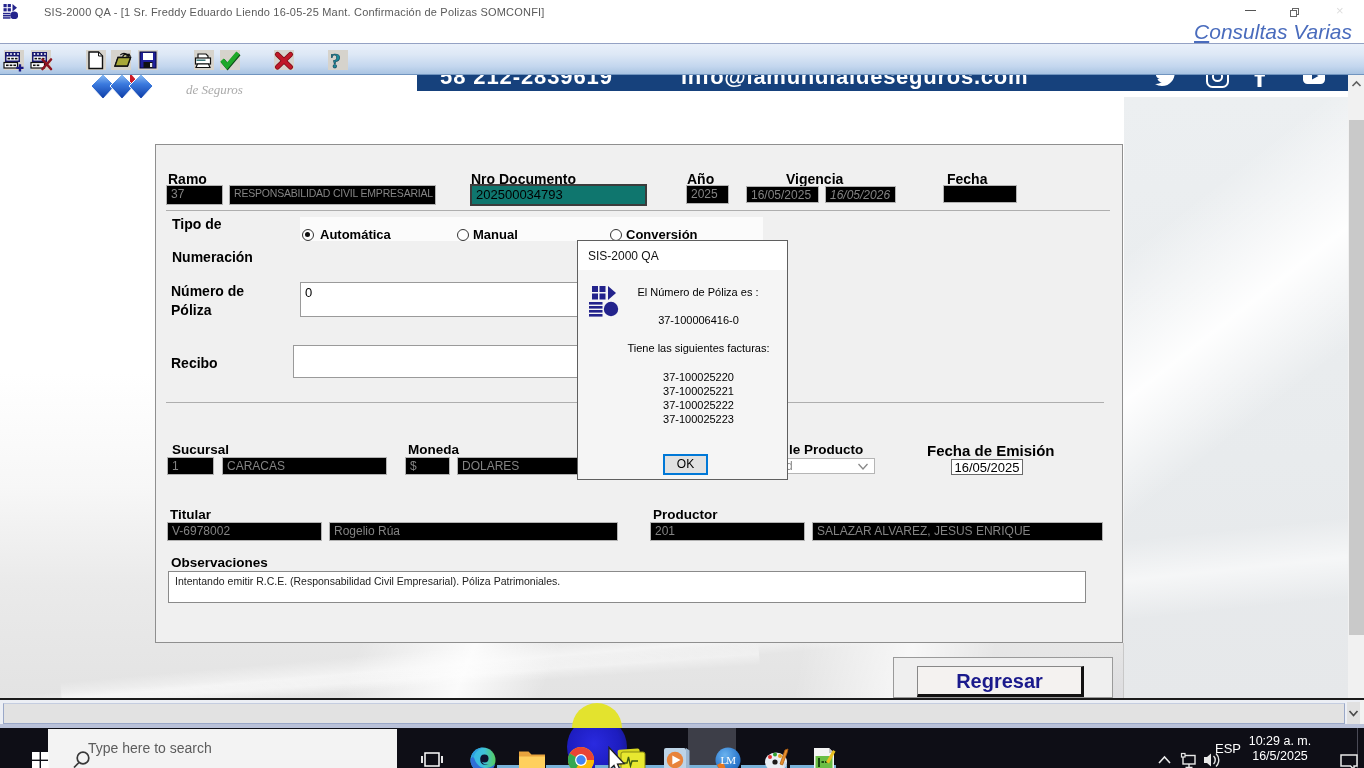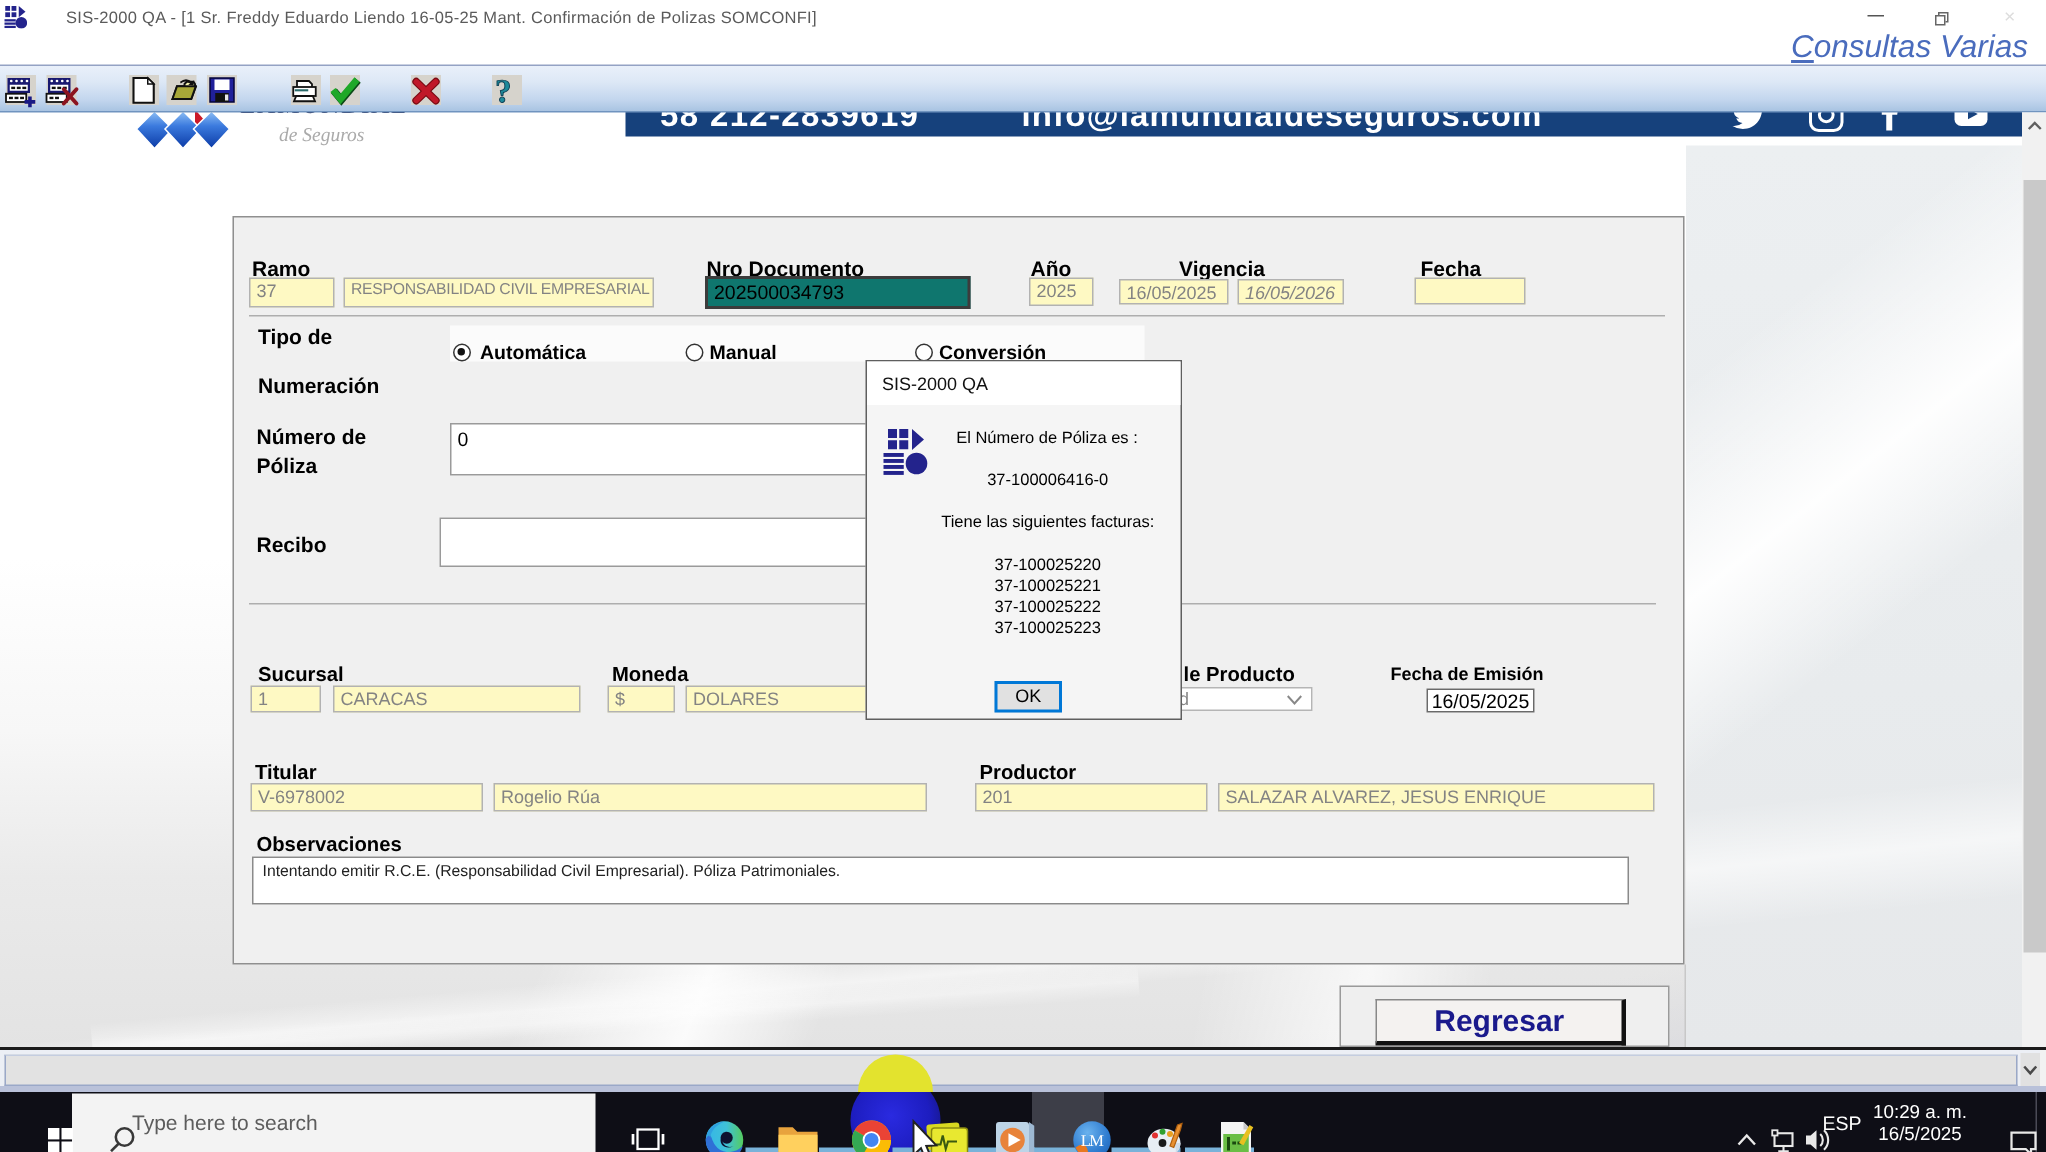--- a/index.html
+++ b/index.html
@@ -106,21 +106,21 @@
   <div class="abs inp" style="left:167px;top:457px;width:47px;height:18px;">1</div>
   <div class="abs inp" style="left:222px;top:457px;width:165px;height:18px;">CARACAS</div>
   <div class="abs" style="left:408px;top:442px;font-size:13.5px;font-weight:bold;">Moneda</div>
   <div class="abs inp" style="left:405px;top:457px;width:45px;height:18px;">$</div>
   <div class="abs inp" style="left:457px;top:457px;width:122px;height:18px;">DOLARES</div>
   <div class="abs" style="left:789px;top:442px;font-size:13.5px;font-weight:bold;">le Producto</div>
   <div class="abs" style="left:782px;top:458px;width:93px;height:16px;background:#fff;border:1px solid #b5b5b5;font-size:12px;color:#888;padding-left:3px;">d</div>
   <svg class="abs" style="left:857px;top:462px;" width="12" height="9">
       <path d="M1.5 2 L6 7 L10.5 2" fill="none" stroke="#888" stroke-width="1.3"></path>
     </svg>
-  <div class="abs" style="left:927px;top:442px;font-size:12px;font-weight:bold;">Fecha de Emisión</div>
+  <div class="abs" style="left:927px;top:442px;font-size:15px;font-weight:bold;">Fecha de Emisión</div>
   <div class="abs" style="left:951px;top:459px;width:72px;height:16px;background:#fff;border:1px solid #6a6a6a;font-size:13px;color:#000;text-align:center;">16/05/2025</div>
 
   <div class="abs" style="left:170px;top:507px;font-size:13.5px;font-weight:bold;">Titular</div>
   <div class="abs inp" style="left:167px;top:522px;width:155px;height:19px;">V-6978002</div>
   <div class="abs inp" style="left:329px;top:522px;width:289px;height:19px;">Rogelio Rúa</div>
   <div class="abs" style="left:653px;top:507px;font-size:13.5px;font-weight:bold;">Productor</div>
   <div class="abs inp" style="left:650px;top:522px;width:155px;height:19px;">201</div>
   <div class="abs inp" style="left:812px;top:522px;width:291px;height:19px;">SALAZAR ALVAREZ, JESUS ENRIQUE</div>
 
   <div class="abs" style="left:171px;top:555px;font-size:13.5px;font-weight:bold;">Observaciones</div>
@@ -420,19 +420,19 @@
         <path d="M1188 17 h3 l4-3.5 v13 l-4-3.5 h-3 z"></path>
         <path d="M1197.5 16 a5.5 5.5 0 0 1 0 8" fill="none" stroke="#e8e8e8" stroke-width="1.4"></path>
         <path d="M1200 13.5 a9 9 0 0 1 0 13" fill="none" stroke="#e8e8e8" stroke-width="1.4"></path>
       </g>
       <path d="M1325 15 h16 v11 h-3 v3.5 l-3.5-3.5 h-9.5 z" fill="none" stroke="#e8e8e8" stroke-width="1.5"></path>
     </svg>
   </div>
 
 </div>
 <style>
-  .inp { background:#fef9c3; border:1px solid #b2b2b2; font-size:12px; color:#838383; padding:1px 4px; white-space:nowrap; overflow:hidden; }
+  .inp { background:#000000; border:1px solid #b2b2b2; font-size:12px; color:#838383; padding:1px 4px; white-space:nowrap; overflow:hidden; }
   .inpf { background:#0f766e; border:2px solid #3c3c3c; font-size:13px; color:#000; padding:1px 4px; }
   .radio { width:12px; height:12px; border:1.3px solid #333; border-radius:50%; background:#fff; }
   .radio.sel::after { content:""; position:absolute; left:2.2px; top:2.2px; width:5.2px; height:5.2px; border-radius:50%; background:#111; }
   .tbtn { width:20px; height:20px; background:#d6d3cc; }
   .ul { position:absolute; top:37px; width:46px; height:3px; background:#79b2d9; }
 </style>
 
 </body></html>

